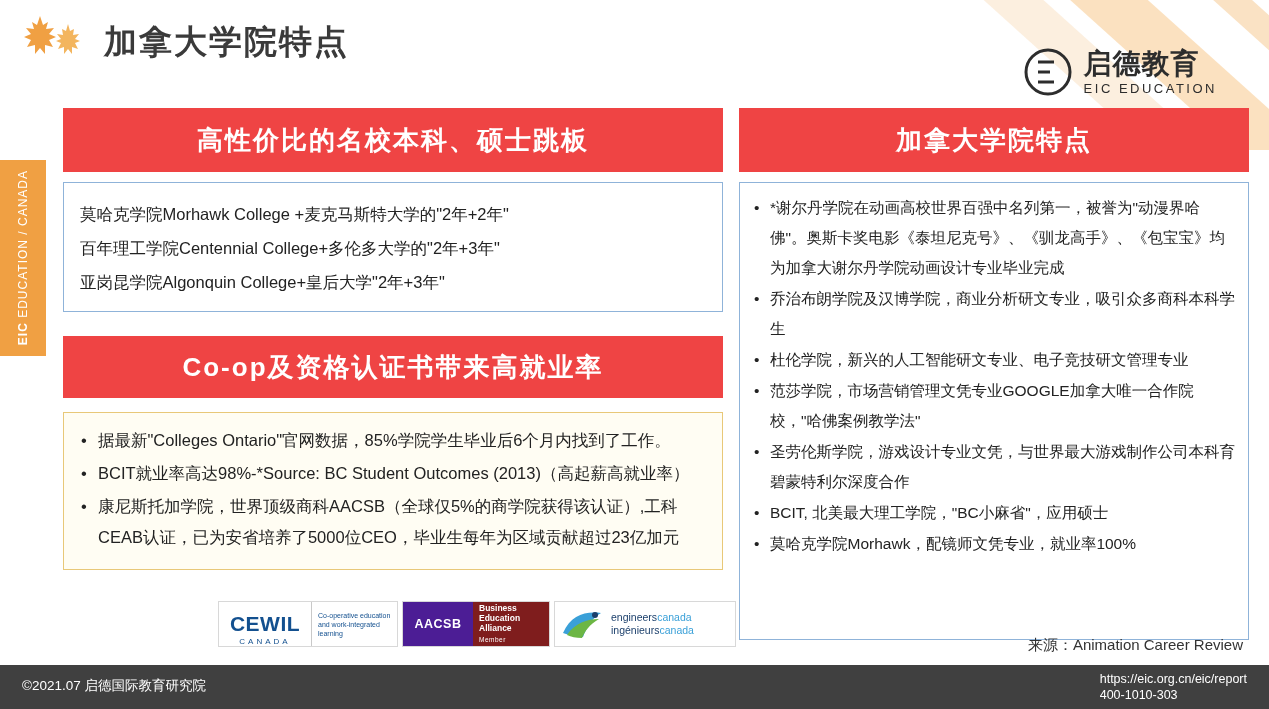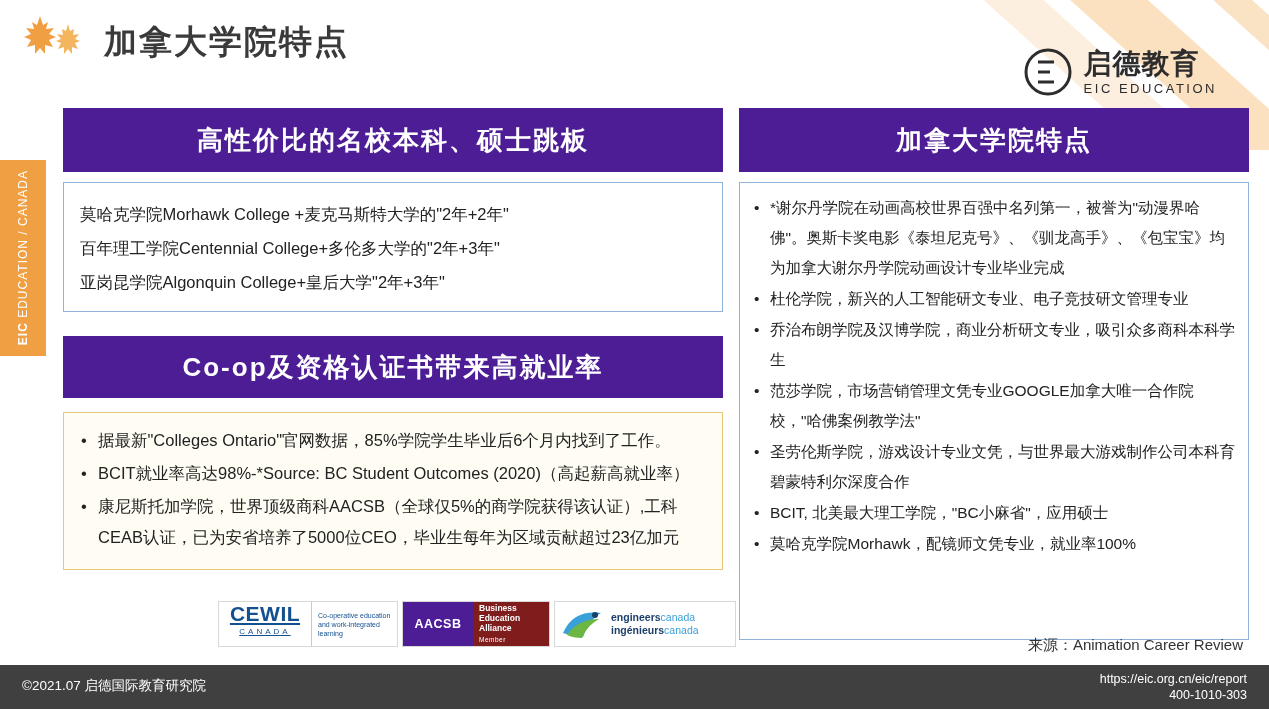--- a/index.html
+++ b/index.html
@@ -90,21 +90,21 @@
   }
   .brand-en {
     font-size: 13px;
     color: #2d2d2d;
     letter-spacing: 2.5px;
     margin-top: 4px;
   }
 
   
   .hdr-bar {
-    background: #4c1d95;
+    background: #ef4444;
     color: #ffffff;
     display: flex;
     align-items: center;
     justify-content: center;
     font-weight: bold;
     letter-spacing: 2px;
   }
   .body-box {
     background: #ffffff;
     box-sizing: border-box;
@@ -183,23 +183,22 @@
     background: #fff;
     display: flex;
     align-items: center;
     box-sizing: border-box;
   }
   
   .logo-cewil { width: 180px; padding: 0; }
   .cewil-left {
     width: 92px; height: 100%;
     display: flex; flex-direction: column;
-    align-items: center; justify-content: flex-start;
+    align-items: center; justify-content: flex-end;
     color: #13508f;
-    text-decoration: underline;
   }
   .cewil-word { font-size: 21px; font-weight: bold; letter-spacing: .5px; }
   .cewil-sub { font-size: 8px; letter-spacing: 3px; color: #13508f; margin-top: 1px;}
   .cewil-right {
     flex: 1; height: 100%;
     border-left: 1px solid #c9c9c9;
     display: flex; align-items: center;
     padding-left: 6px;
     font-size: 7px; line-height: 9px; color: #13508f;
   }
@@ -216,21 +215,21 @@
     background: #7f1d1d; color: #fff;
     display: flex; flex-direction: column; justify-content: center;
     padding-left: 6px;
     font-size: 8.5px; font-weight: bold; line-height: 10px;
   }
   .aacsb-member { font-size: 6.5px; font-weight: normal; margin-top: 2px; letter-spacing: .5px;}
   
   .logo-eng { width: 182px; padding-left: 6px; gap: 6px; }
   .eng-mark { width: 44px; height: 34px; flex: none; }
   .eng-text { font-size: 10.5px; line-height: 13px; color: #1b3f6b; }
-  .eng-text b { font-weight: bold; }
+  .eng-text b { font-weight: normal; }
   .eng-text .sm { color: #3aa0d8; }
 
   
   .source {
     position: absolute;
     right: 26px; top: 636px;
     font-size: 15px;
     color: #333;
   }
 
@@ -243,21 +242,21 @@
   }
   .footer-left {
     position: absolute;
     left: 22px; top: 12px;
     color: #ffffff;
     font-size: 13.5px;
   }
   .footer-right {
     position: absolute;
     right: 22px; top: 6px;
-    text-align: right;
+    text-align: left;
     color: #ffffff;
     font-size: 12.5px;
     line-height: 16px;
   }
 </style>
 </head>
 <body>
 
 <div class="corner-deco">
   <div class="band b4"></div>
@@ -301,33 +300,33 @@
     <div>莫哈克学院Morhawk College +麦克马斯特大学的"2年+2年"</div>
     <div>百年理工学院Centennial College+多伦多大学的"2年+3年"</div>
     <div>亚岗昆学院Algonquin College+皇后大学"2年+3年"</div>
   </div>
 
   <div class="hdr-bar l-hdr2">Co-op及资格认证书带来高就业率</div>
 
   <div class="body-box l-box2">
     <ul>
       <li>据最新"Colleges Ontario"官网数据，85%学院学生毕业后6个月内找到了工作。</li>
-      <li>BCIT就业率高达98%-*Source: BC Student Outcomes (2020)（高起薪高就业率）</li>
+      <li>BCIT就业率高达98%-*Source: BC Student Outcomes (2013)（高起薪高就业率）</li>
       <li>康尼斯托加学院，世界顶级商科AACSB（全球仅5%的商学院获得该认证）,工科CEAB认证，已为安省培养了5000位CEO，毕业生每年为区域贡献超过23亿加元</li>
     </ul>
   </div>
 </div>
 
 <div class="rcol">
   <div class="hdr-bar r-hdr">加拿大学院特点</div>
   <div class="body-box r-box">
     <ul>
       <li>*谢尔丹学院在动画高校世界百强中名列第一，被誉为"动漫界哈佛"。奥斯卡奖电影《泰坦尼克号》、《驯龙高手》、《包宝宝》均为加拿大谢尔丹学院动画设计专业毕业完成</li>
+      <li>乔治布朗学院及汉博学院，商业分析研文专业，吸引众多商科本科学生</li>
       <li>杜伦学院，新兴的人工智能研文专业、电子竞技研文管理专业</li>
-      <li>乔治布朗学院及汉博学院，商业分析研文专业，吸引众多商科本科学生</li>
       <li>范莎学院，市场营销管理文凭专业GOOGLE加拿大唯一合作院校，"哈佛案例教学法"</li>
       <li>圣劳伦斯学院，游戏设计专业文凭，与世界最大游戏制作公司本科育碧蒙特利尔深度合作</li>
       <li>BCIT, 北美最大理工学院，"BC小麻省"，应用硕士</li>
       <li>莫哈克学院Morhawk，配镜师文凭专业，就业率100%</li>
     </ul>
   </div>
 </div>
 
 <div class="logos">
 

